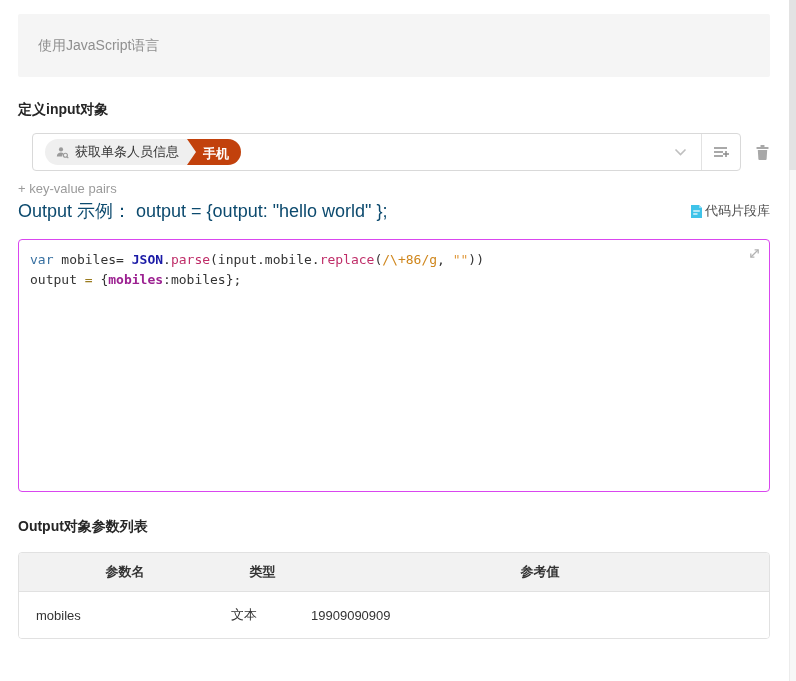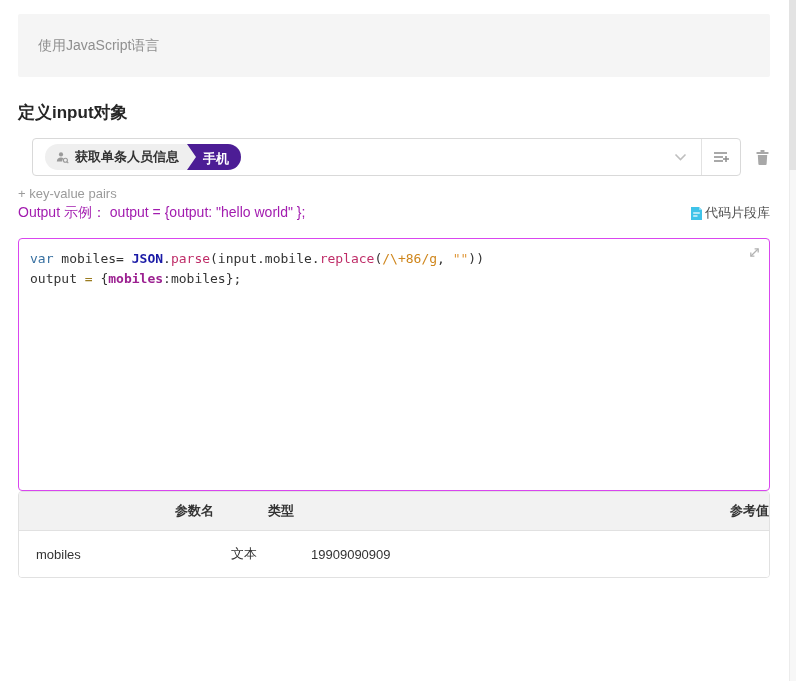--- a/index.html
+++ b/index.html
@@ -10,46 +10,46 @@
   
   .scrollbar-track { position:absolute; top:0; right:0; width:7px; height:681px;
     background:#f7f7f7; border-left:1px solid #ececec; }
   .scrollbar-thumb { position:absolute; top:0; right:0; width:7px; height:170px; background:#e3e3e3; }
 
   
   .banner { width:752px; height:63px; background:#f5f5f5; border-radius:2px;
     display:flex; align-items:center; padding:0 20px; margin-bottom:24px; }
   .banner-text { color:#8f8f8f; font-size:14px; }
 
-  .section-title { font-size:17px; font-weight:bold; color:#262626; margin-bottom:14px; }
+  .section-title { font-size:14px; font-weight:bold; color:#262626; margin-bottom:14px; }
 
   
   .kv-row { display:flex; align-items:center; width:752px; }
   .key-input { width:160px; height:38px; border:1px solid #d9d9d9; border-radius:4px;
     padding:0 12px; font-size:13px; color:#333; outline:none;
     font-family:"Liberation Sans","DejaVu Sans",sans-serif; }
   .value-select-group { flex:1; height:38px; margin-left:14px; border:1px solid #d9d9d9;
     border-radius:4px; display:flex; align-items:stretch; background:#fff; }
   .value-select { flex:1; display:flex; align-items:center; padding:0 14px 0 12px; cursor:pointer; }
   .tag-pill { display:flex; align-items:center; height:26px; background:#efefef;
     border-radius:13px; padding-left:10px; }
-  .tag-pill .pill-label { font-size:13px; font-weight:bold; color:#333; margin:0 8px 0 5px; }
+  .tag-pill .pill-label { font-size:13px; font-weight:normal; color:#333; margin:0 8px 0 5px; }
   .tag-badge { height:26px; display:flex; align-items:center; padding:4px 12px 0 16px;
-    background:#4c1d95; color:#fff; font-size:13px; font-weight:bold;
+    background:#c2410c; color:#fff; font-size:13px; font-weight:bold;
     border-radius:0 13px 13px 0;
     clip-path:polygon(0 0,100% 0,100% 100%,0 100%,9px 50%); }
   .select-caret { margin-left:auto; display:flex; align-items:center; }
   .group-divider { width:1px; background:#e2e2e2; }
   .toolbar-btn { width:38px; display:flex; align-items:center; justify-content:center; cursor:pointer; }
   .trash-btn { margin-left:14px; display:flex; align-items:center; cursor:pointer; }
   .add-kv { margin-top:10px; font-size:13px; color:#9b9b9b; cursor:pointer; display:inline-block; }
 
   .code-section-title { margin-top:26px; }
   .hint-row { display:flex; align-items:center; width:752px; margin-top:2px; margin-bottom:16px; }
-  .hint-text { font-size:14px; color:#a21caf; }
+  .hint-text { font-size:18px; color:#0c4a6e; }
   .snippet-link { margin-left:auto; display:flex; align-items:center; gap:2px;
     font-size:13px; color:#4d4d4d; cursor:pointer; }
 
   
   .code-block { position:relative; width:752px; height:253px; border:1px solid #d946ef;
     border-radius:4px; padding:10px 24px 10px 11px; background:#fff; }
   .code-area { font-family:"DejaVu Sans Mono","Liberation Mono",monospace;
     font-size:13px; line-height:20px; white-space:pre; color:#333; }
   .expand-btn { position:absolute; top:7px; right:8px; cursor:pointer; }
   .tok-kw   { color:#366fa0; }
@@ -59,21 +59,21 @@
   .tok-re   { color:#cf861c; }
   .tok-str  { color:#e09a3e; }
   .tok-op   { color:#9b7c20; }
   .tok-prop { color:#9c2191; font-weight:bold; }
 
   
   .output-title { margin-top:26px; margin-bottom:16px; }
   .param-table { width:752px; border:1px solid #e1e1e1; border-radius:4px;
     border-collapse:separate; border-spacing:0; overflow:hidden; }
   .param-table th { background:#f2f2f2; font-size:13px; font-weight:bold; color:#333;
-    text-align:right; padding:10px 0 10px 17px; border-bottom:1px solid #e1e1e1; }
+    text-align:center; padding:10px 0 10px 17px; border-bottom:1px solid #e1e1e1; }
   .param-table td { font-size:13px; color:#333; text-align:left; padding:14px 0 14px 17px;
     background:#fff; }
   svg { display:block; }
 </style>
 </head>
 <body>
 
 <div class="page">
 
   <div class="banner">
@@ -149,20 +149,21 @@
     <div class="code-area"><div class="code-line"><span class="tok-kw">var </span><span class="tok-pl">mobiles= </span><span class="tok-obj">JSON</span><span class="tok-pl">.</span><span class="tok-fn">parse</span><span class="tok-pl">(input.mobile.</span><span class="tok-fn">replace</span><span class="tok-pl">(</span><span class="tok-re">/\+86/g</span><span class="tok-pl">, </span><span class="tok-str">""</span><span class="tok-pl">))</span></div><div class="code-line"><span class="tok-pl">output </span><span class="tok-op">=</span><span class="tok-pl"> {</span><span class="tok-prop">mobiles</span><span class="tok-pl">:</span><span class="tok-pl">mobiles</span><span class="tok-pl">};</span></div></div>
     <span class="expand-btn">
       <svg width="13" height="13" viewBox="0 0 13 13">
         <line x1="3" y1="10" x2="10" y2="3" stroke="#b3b3b3" stroke-width="1.3"></line>
         <polyline points="6.6,2.8 10.2,2.8 10.2,6.4" fill="none" stroke="#b3b3b3" stroke-width="1.3"></polyline>
         <polyline points="2.8,6.6 2.8,10.2 6.4,10.2" fill="none" stroke="#b3b3b3" stroke-width="1.3"></polyline>
       </svg>
     </span>
   </div>
 
+  <div class="section-title output-title">Output对象参数列表</div>
 
   <table class="param-table">
     <colgroup>
         <col style="width:195px">
         <col style="width:80px">
         <col>
       </colgroup>
     <thead>
         <tr>
           <th>参数名</th>

